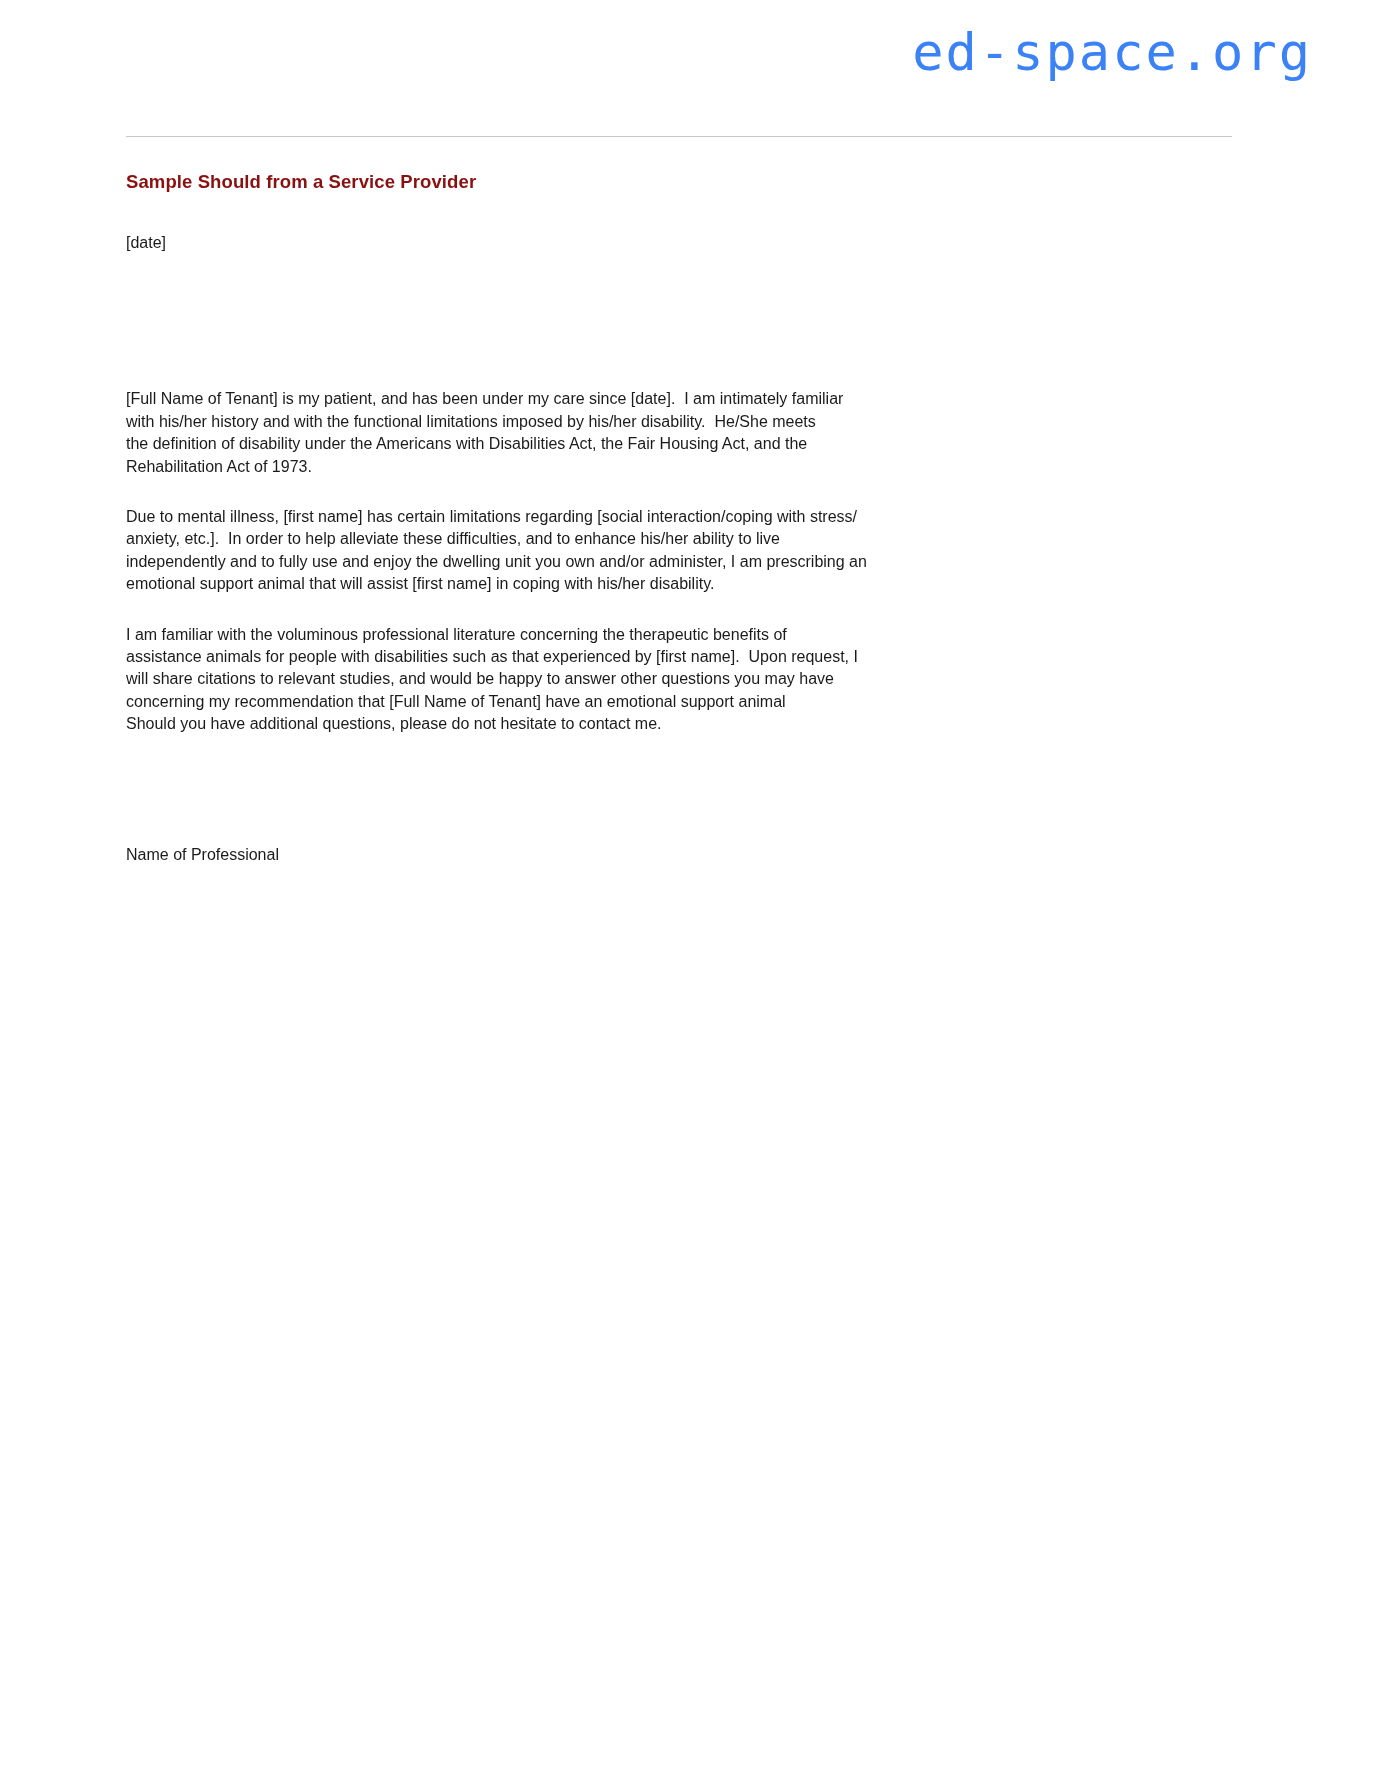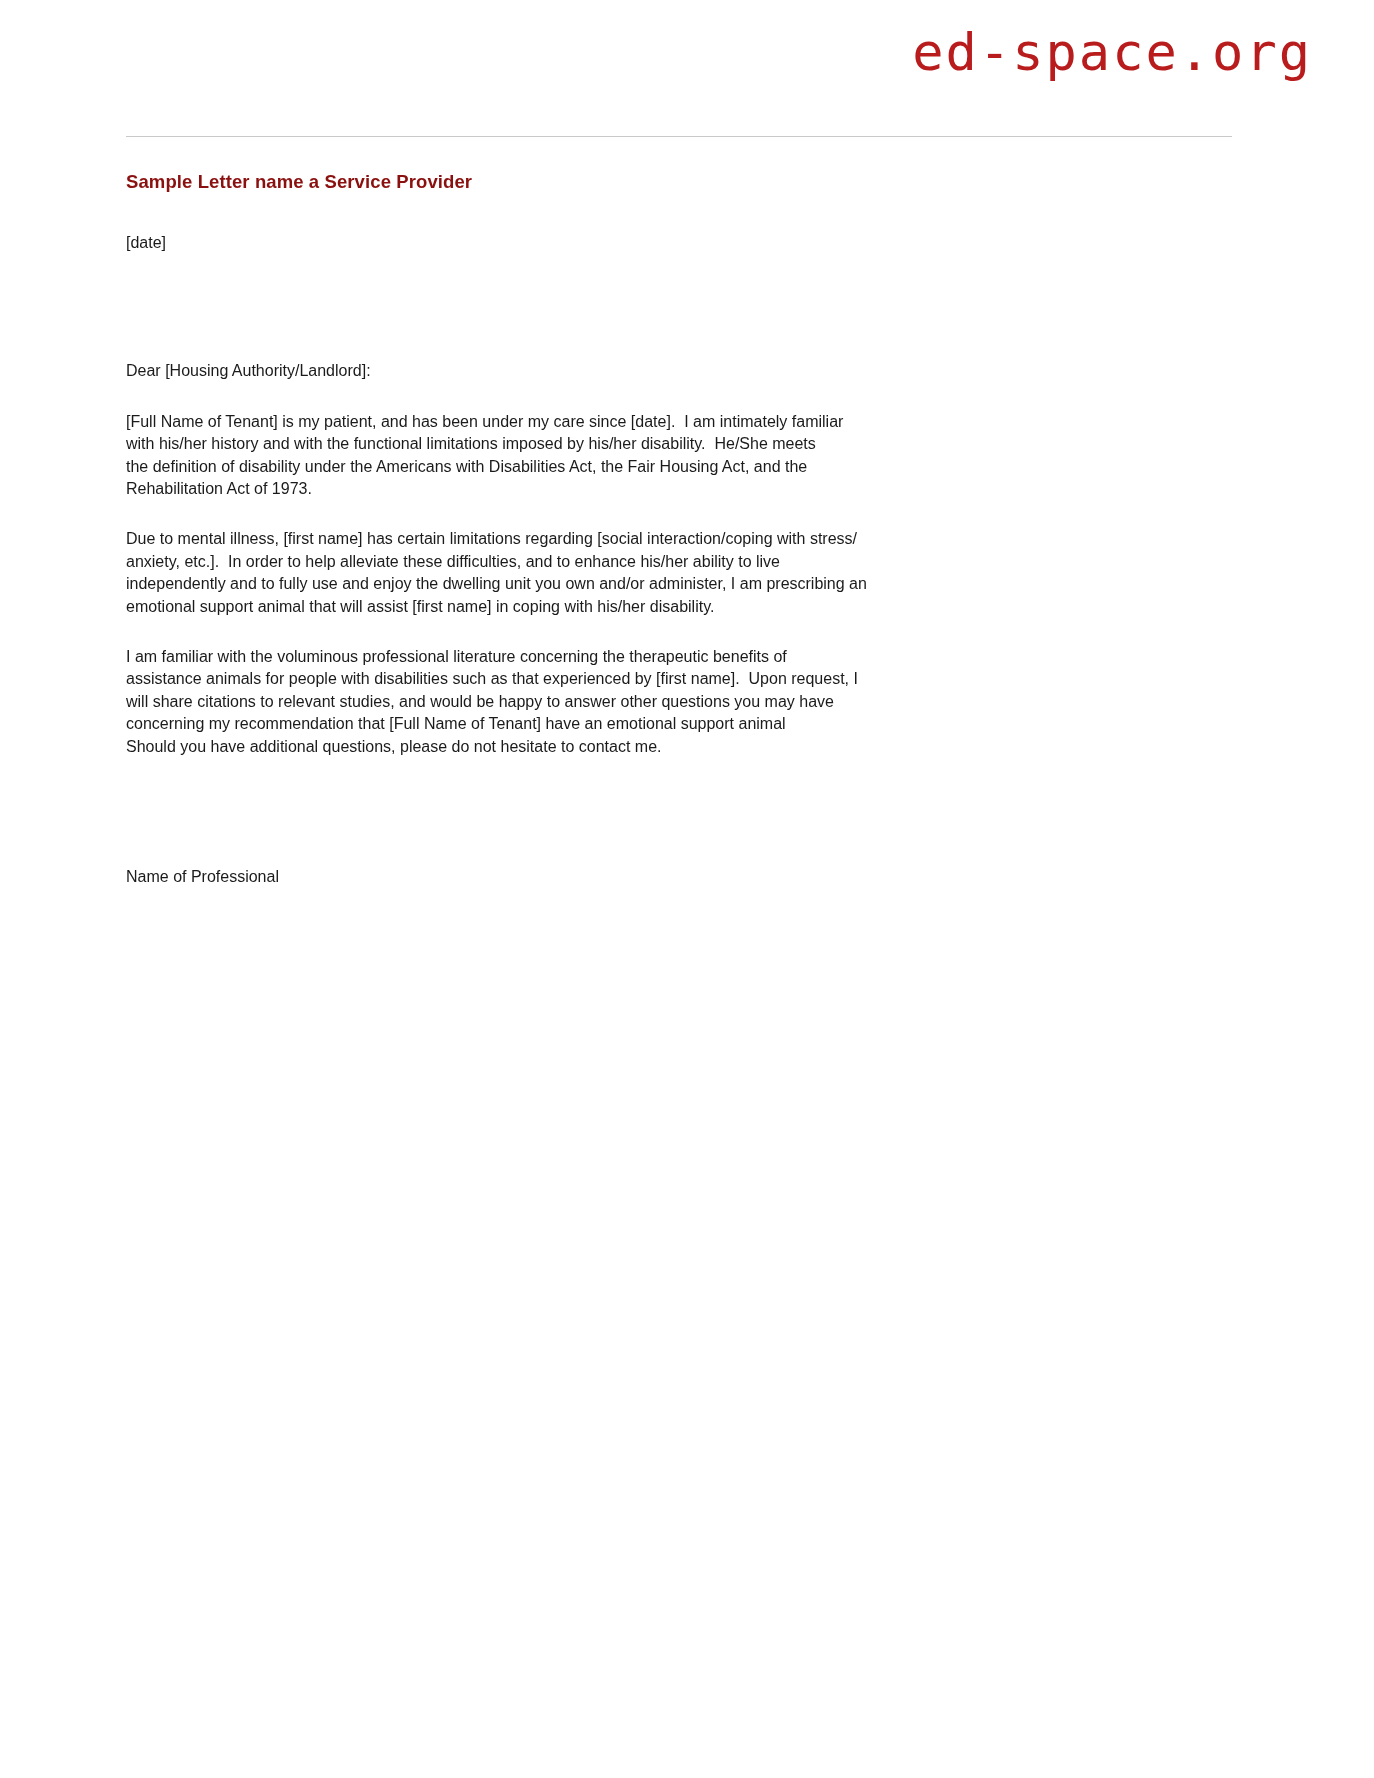--- a/index.html
+++ b/index.html
@@ -30,21 +30,21 @@
     height: 118px;
   }
   .site-logo {
     position: absolute;
     right: 62px;
     top: 26px;
     font-family: "DejaVu Sans Mono", "Liberation Mono", monospace;
     font-size: 52px;
     font-weight: 400;
     letter-spacing: 2px;
-    color: #b91c1c;
+    color: #3b82f6;
     white-space: nowrap;
     line-height: 1;
   }
   .header-rule {
     position: absolute;
     left: 126px;
     right: 142px;
     top: 136px;
     height: 1px;
     background: #c9c9c9;
@@ -81,30 +81,29 @@
 <div class="page">
 
   <div class="site-header">
     <div class="site-logo">ed-space.org</div>
   </div>
 
   <div class="header-rule"></div>
 
   <div class="letter">
 
-    <h1 class="letter-title">Sample Letter name a Service Provider</h1>
+    <h1 class="letter-title">Sample Should from a Service Provider</h1>
 
     <div class="block">[date]</div>
 
     <div class="gap-xl"></div>
 
 
     <div class="gap-md"></div>
 
-    <div class="block">Dear [Housing Authority/Landlord]:</div>
 
     <div class="gap-md"></div>
 
     <div class="block">[Full Name of Tenant] is my patient, and has been under my care since [date].  I am intimately familiar
 with his/her history and with the functional limitations imposed by his/her disability.  He/She meets
 the definition of disability under the Americans with Disabilities Act, the Fair Housing Act, and the
 Rehabilitation Act of 1973.</div>
 
     <div class="gap-md"></div>
 

